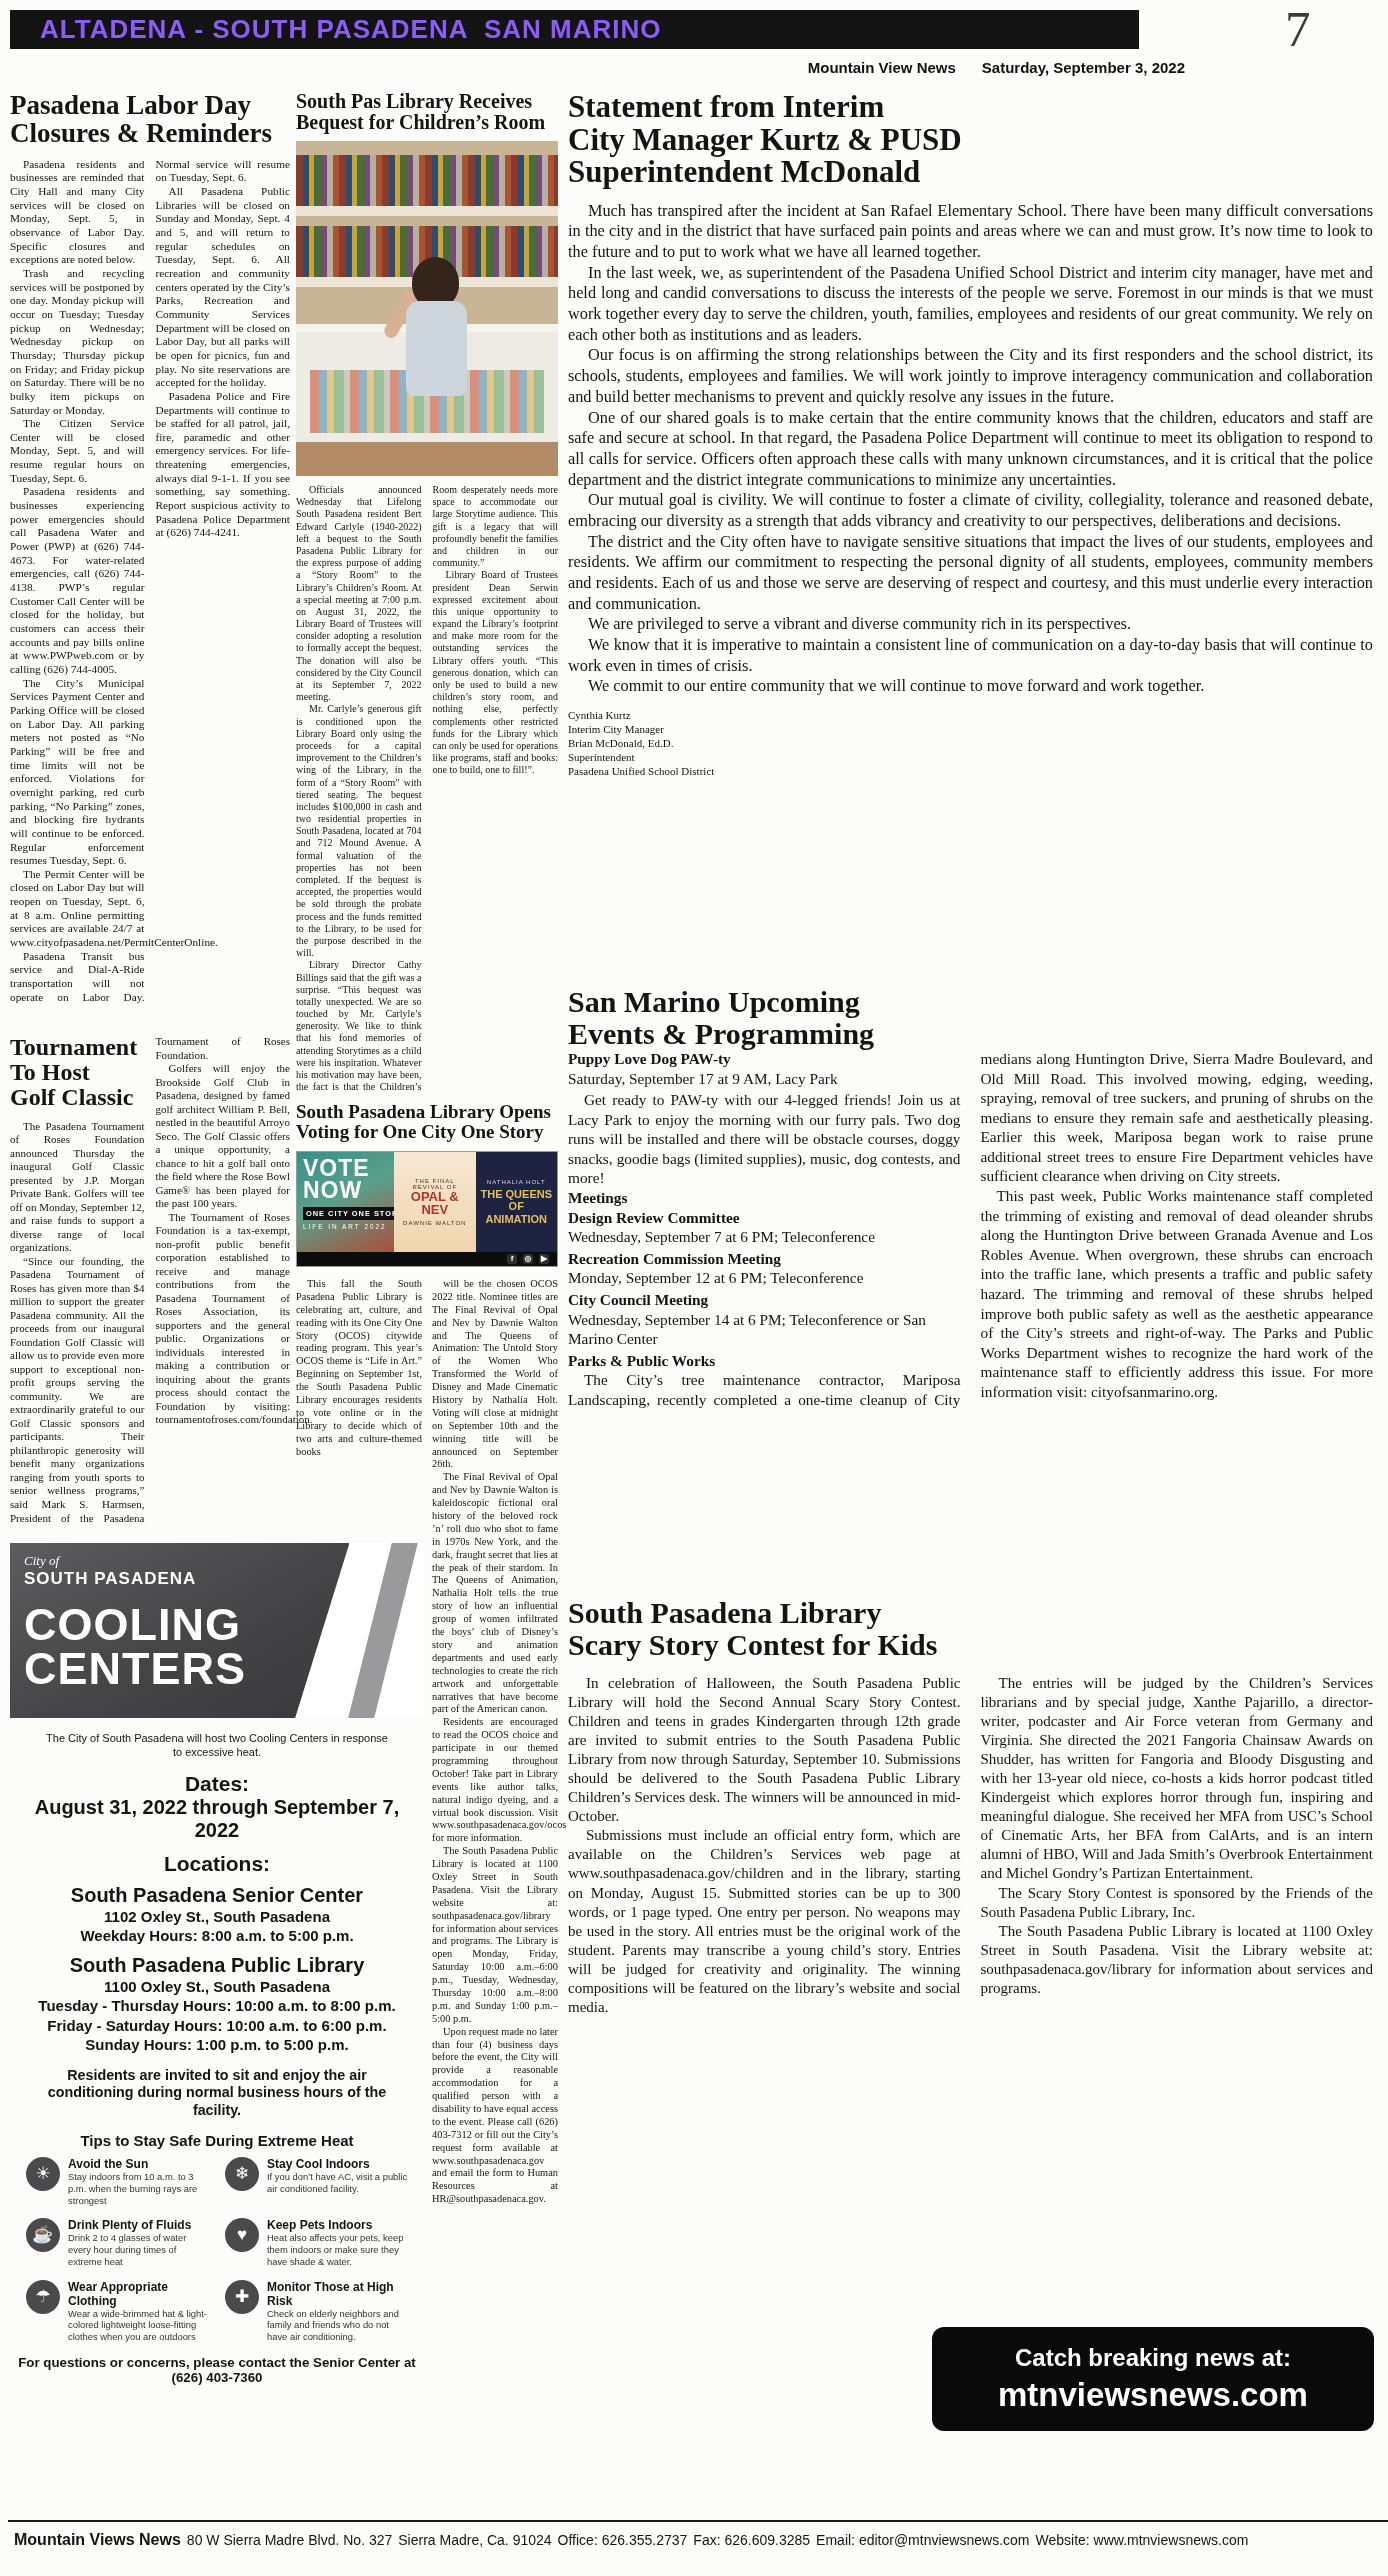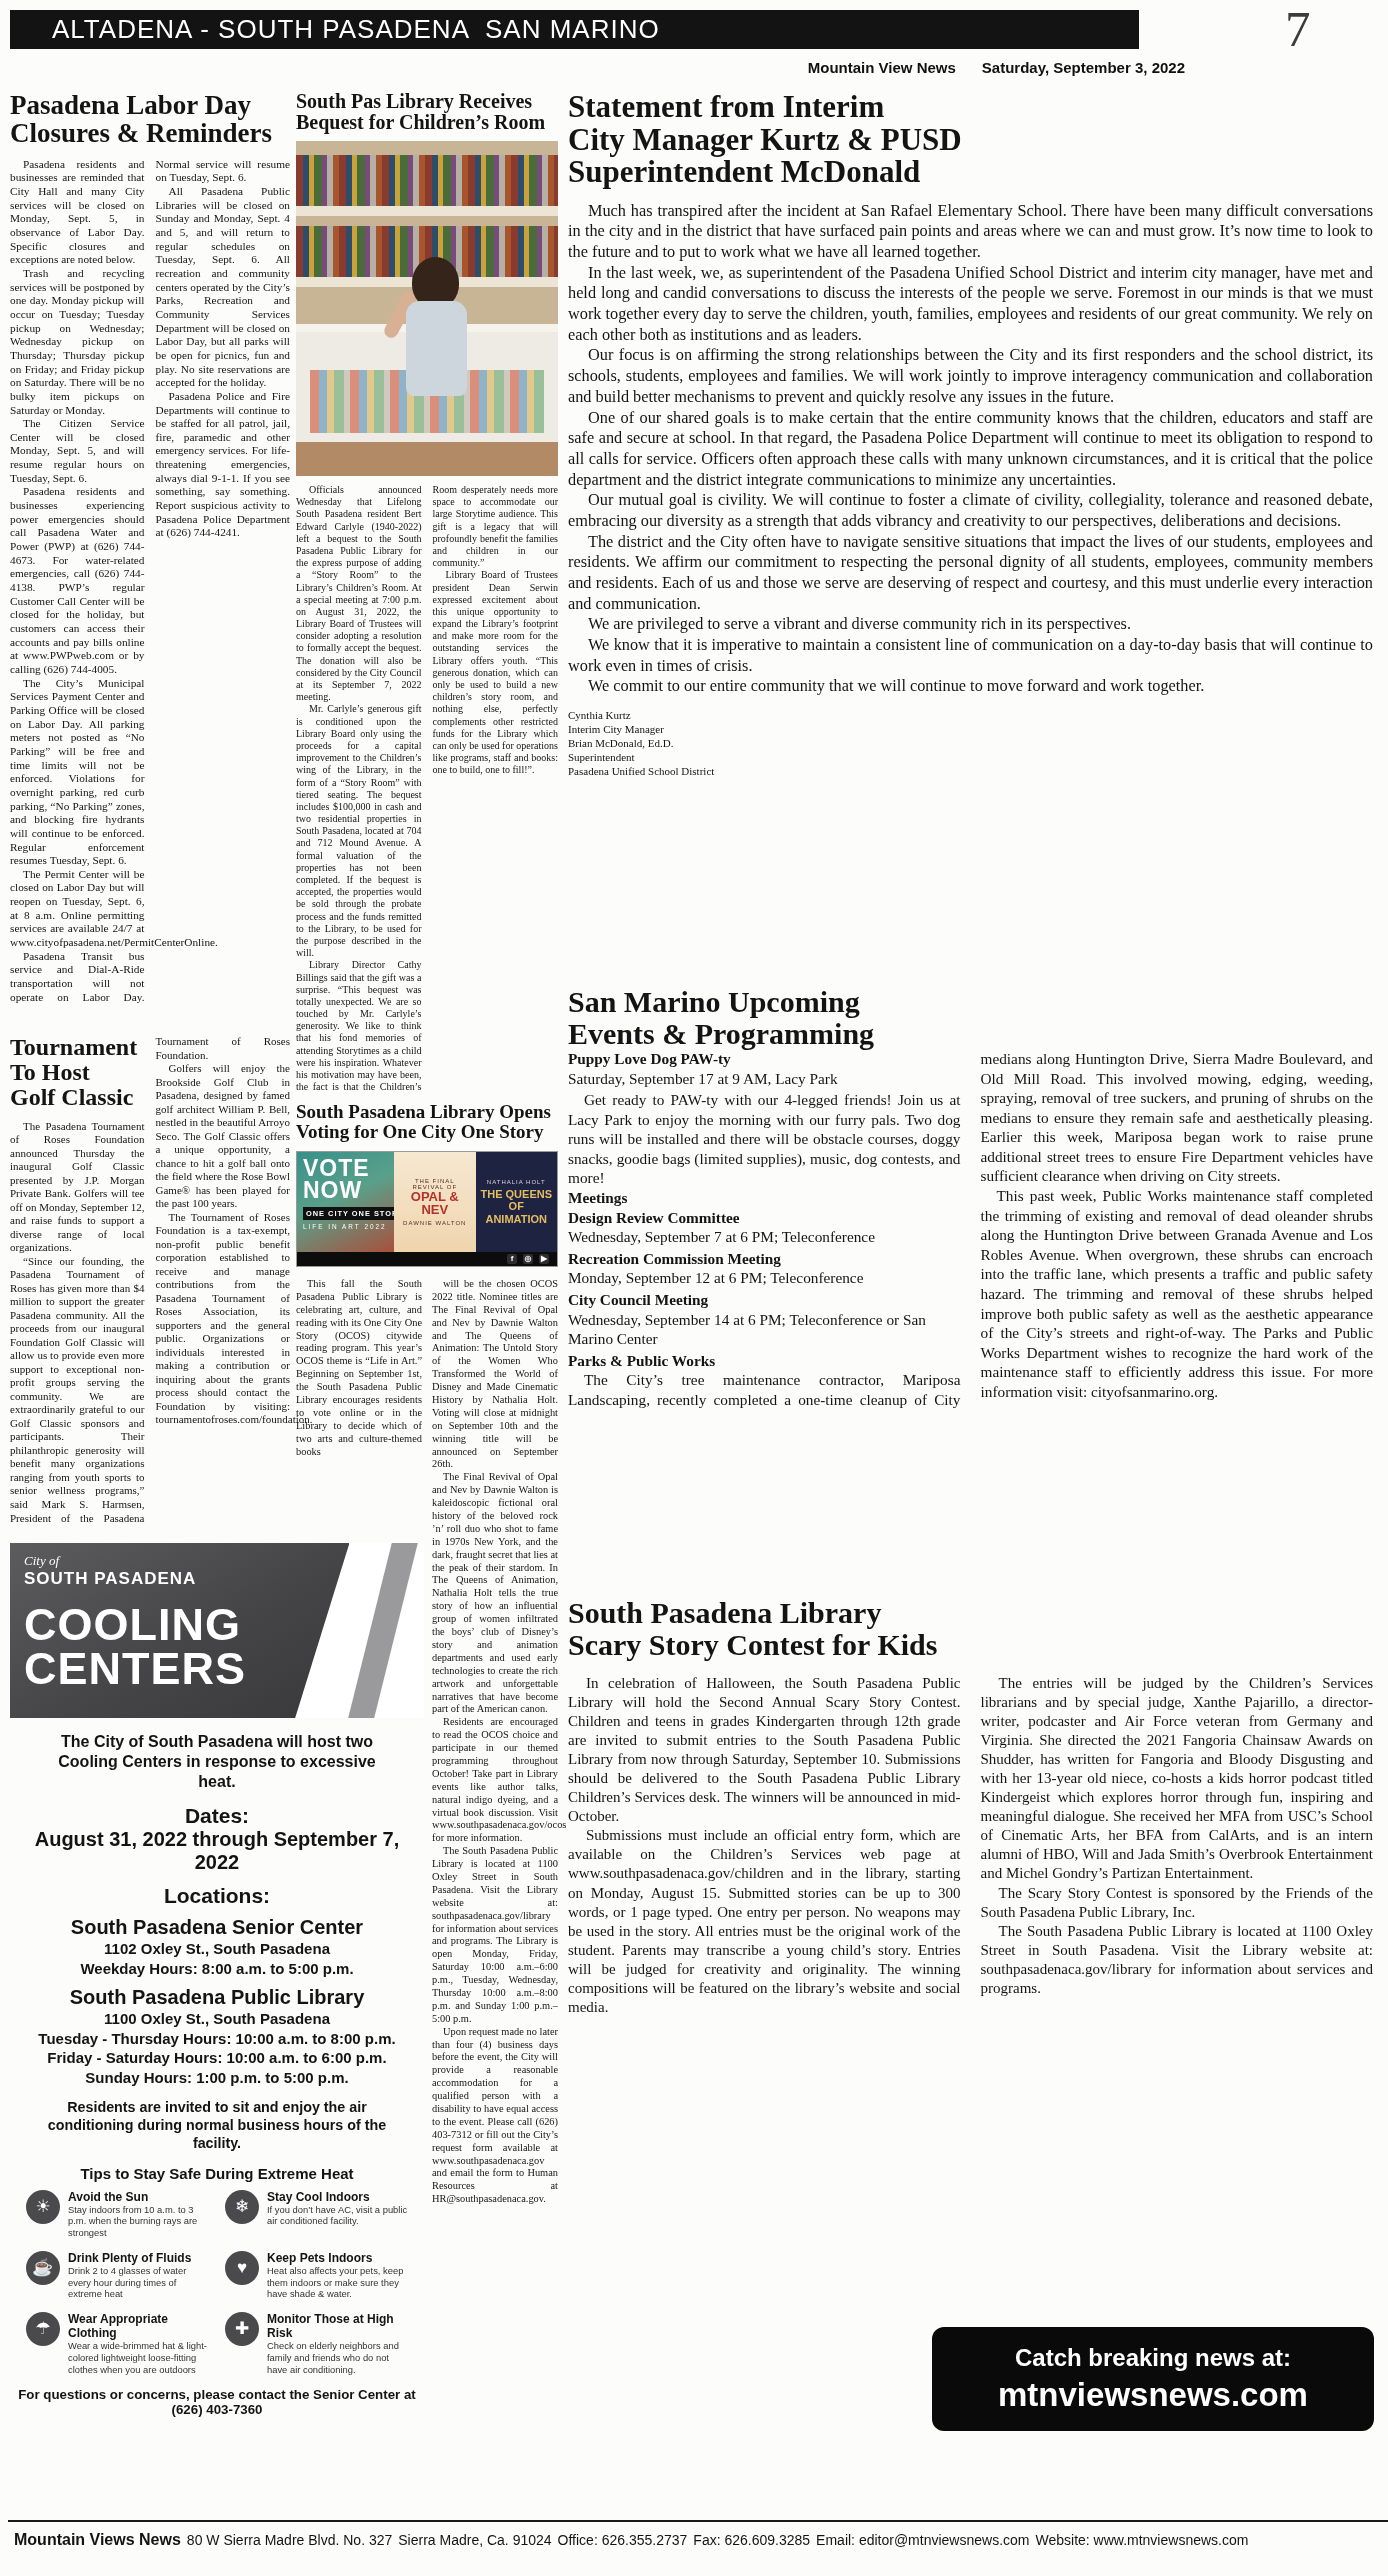--- a/index.html
+++ b/index.html
@@ -2,23 +2,23 @@
 <html lang="en"><head>
 <meta charset="utf-8">
 <style>
   *{box-sizing:border-box}
   body{margin:0;background:#d9d9d9}
   .page{position:relative;width:1388px;height:2576px;margin:0 auto;background:#fcfcfa;
         font-family:"Liberation Serif",serif;color:#141414;overflow:hidden}
   .abs{position:absolute}
 
   
-  .banner{left:10px;top:10px;width:1129px;height:39px;background:#131313;color:#ffffff;
-          font-family:"Liberation Sans",sans-serif;font-weight:normal;font-size:26px;
-          letter-spacing:1px;line-height:39px;padding-left:42px;white-space:pre}
+  .banner{left:10px;top:10px;width:1129px;height:39px;background:#131313;color:#8b5cf6;
+          font-family:"Liberation Sans",sans-serif;font-weight:bold;font-size:26px;
+          letter-spacing:1px;line-height:39px;padding-left:30px;white-space:pre}
   .pagenum{left:1285px;top:0px;font-size:51px;color:#3c3c3c;font-family:"Liberation Serif",serif}
   .dateline{left:690px;top:59px;width:495px;text-align:right;font-family:"Liberation Sans",sans-serif;
             font-weight:bold;font-size:15px;color:#111}
   .dateline .gap{display:inline-block;width:26px}
 
   
   h2{margin:0;font-weight:bold;line-height:1.05;font-family:"Liberation Serif",serif}
   .hl{display:block}
   .body p{margin:0;text-align:justify;text-indent:13px;hyphens:auto}
   .cols2{column-count:2;column-gap:11px;column-fill:auto}
@@ -109,21 +109,21 @@
   .ad{left:10px;top:1543px;width:414px;height:927px;font-family:"Liberation Sans",sans-serif;text-align:center}
   .ad-header{position:relative;height:175px;background:#fff;text-align:left}
   .ad-dark{position:absolute;left:0;top:0;width:82%;height:100%;
            background:linear-gradient(150deg,#5c5c5e 0%,#454547 55%,#39393b 100%);
            clip-path:polygon(0 0,100% 0,84% 100%,0 100%);padding:10px 14px;color:#fff}
   .ad-stripe{position:absolute;right:28px;top:0;width:26px;height:100%;background:#9a9a9c;
              transform:skewX(-14deg)}
   .ad-city{font-family:"Liberation Serif",serif;font-style:italic;font-size:13px;display:block}
   .ad-sp{font-weight:bold;font-size:17px;letter-spacing:1px;display:block}
   .ad-title{margin-top:14px;font-weight:bold;font-size:45px;line-height:0.98;letter-spacing:1px}
-  .ad-intro{margin:14px 30px 12px;font-weight:bold;font-size:16px;line-height:1.25}
+  .ad-intro{margin:14px 30px 12px;font-weight:normal;font-size:11px;line-height:1.25}
   .ad-label{margin-top:10px;font-weight:bold;font-size:21px}
   .ad-dates{font-weight:bold;font-size:20px}
   .ad-loc-name{margin-top:8px;font-weight:bold;font-size:20px}
   .ad-loc-line{font-weight:bold;font-size:15px;line-height:1.3}
   .ad-invite{margin:12px 34px 0;font-weight:bold;font-size:14.3px;line-height:1.25}
   .ad-tips-title{margin-top:12px;font-weight:bold;font-size:15px}
   .ad-tips{margin-top:8px;padding:0 16px;display:grid;grid-template-columns:1fr 1fr;gap:12px 16px;text-align:left}
   .tip{display:flex;gap:8px;align-items:flex-start}
   .tip-icon{flex:0 0 34px;width:34px;height:34px;border-radius:50%;background:#4a4a4c;color:#fff;
             font-size:17px;line-height:34px;text-align:center}

